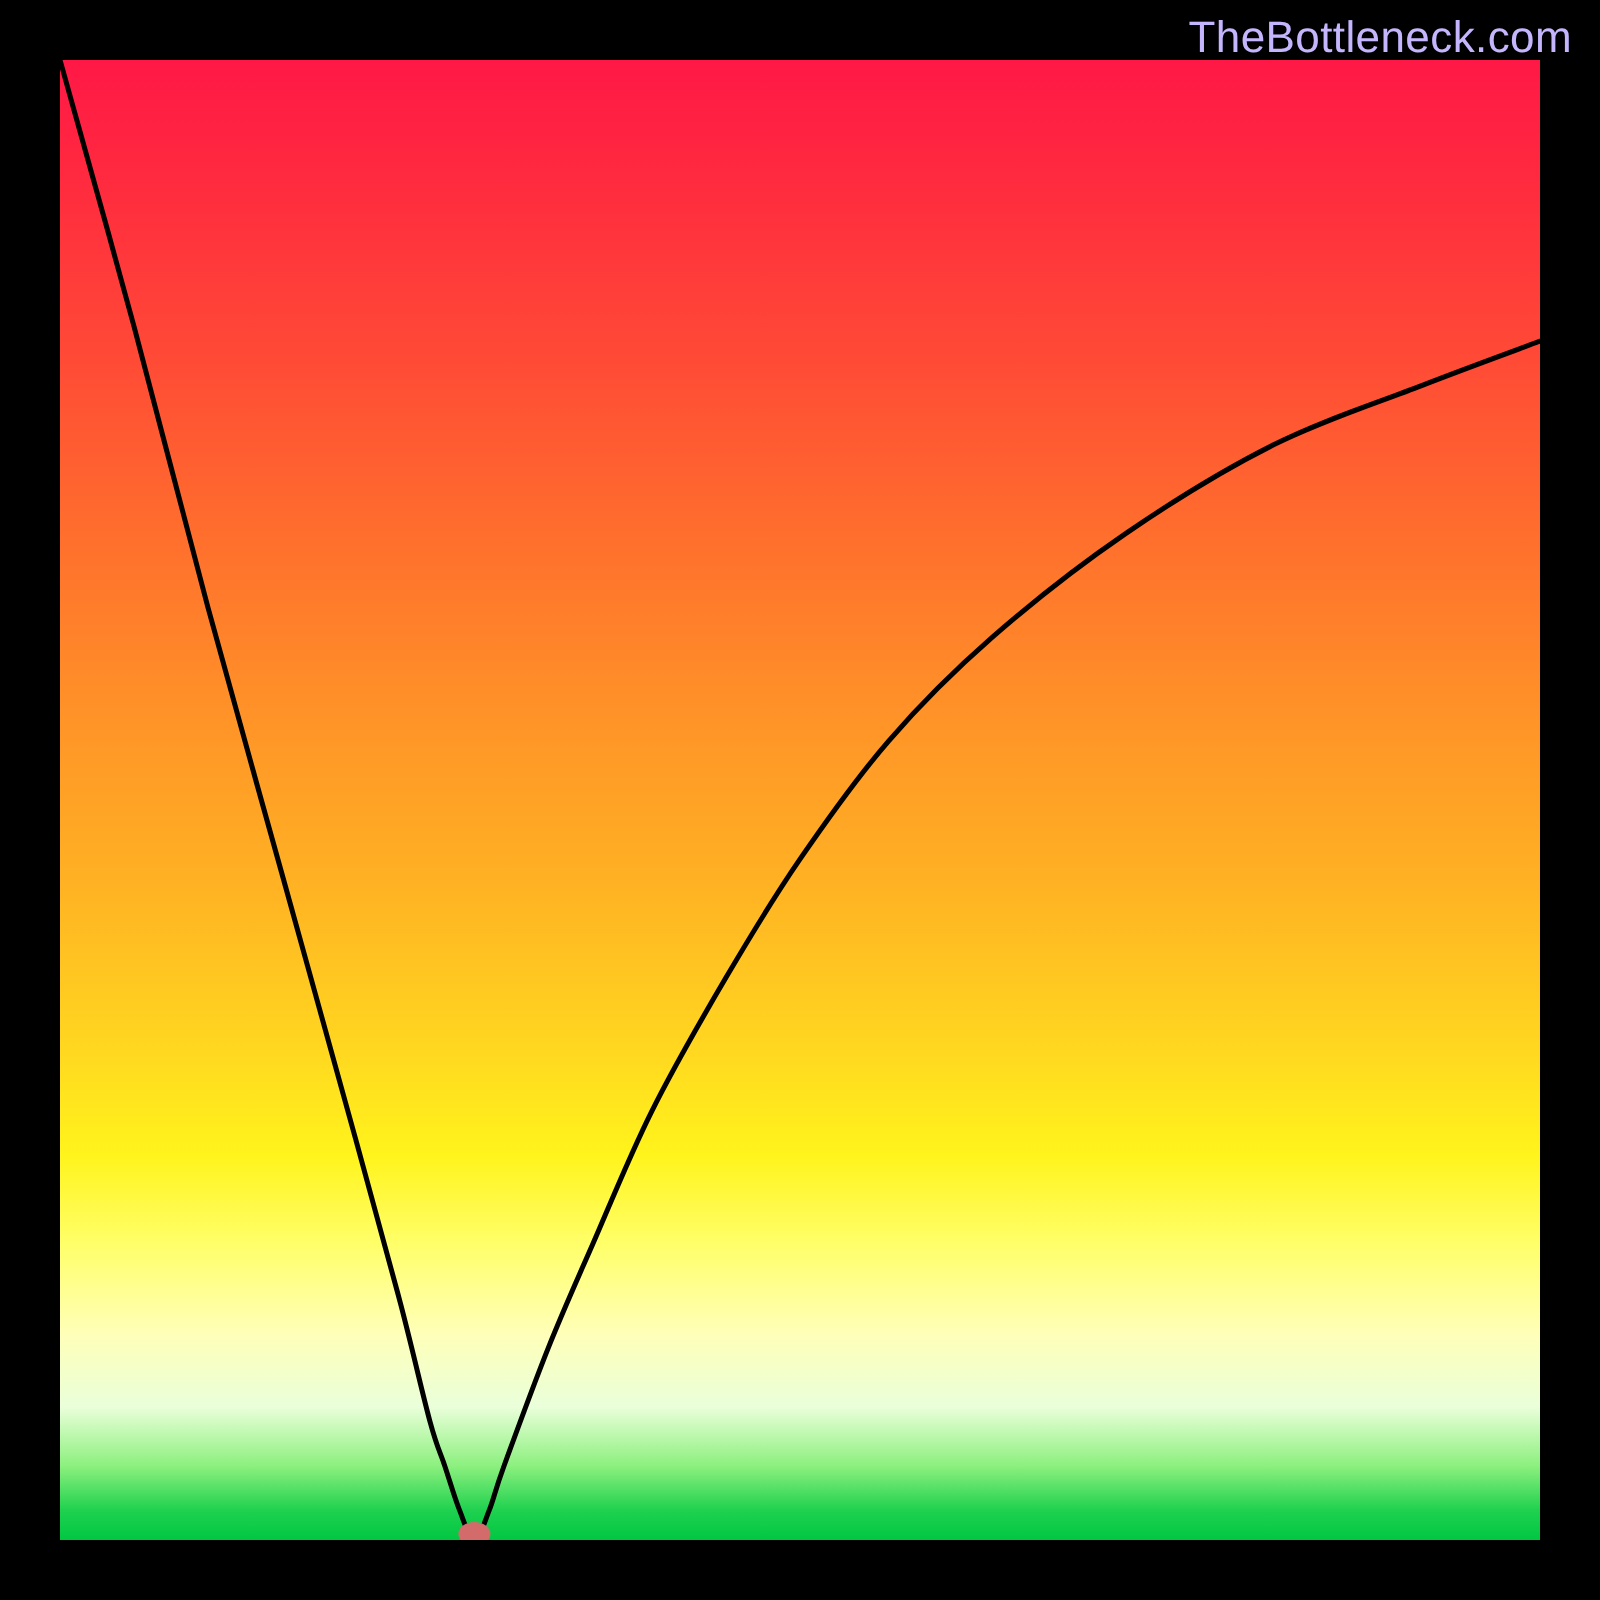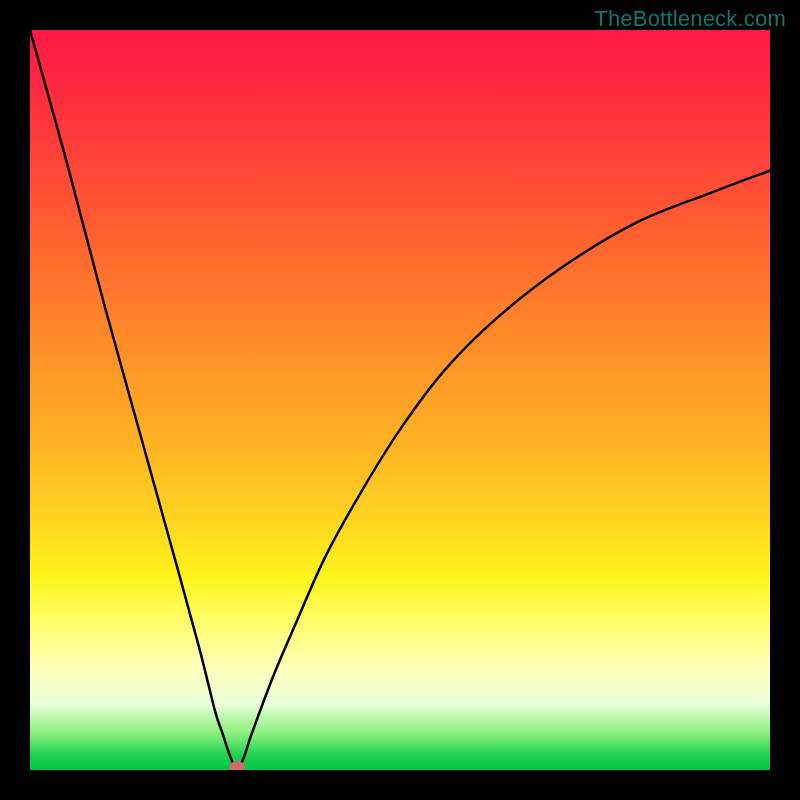--- a/index.html
+++ b/index.html
@@ -58,21 +58,21 @@
     stroke-linejoin: round;
   }
   .dip-dot {
     fill: #d46b6b;
     stroke: none;
   }
   .watermark {
     position: absolute;
     top: 6px;
     right: 14px;
-    color: #0f766e;
+    color: #c4b5fd;
     font-size: 22px;
     font-weight: 400;
     letter-spacing: 0.2px;
     user-select: none;
   }
 </style>
 </head>
 <body>
 
 <div class="frame">

